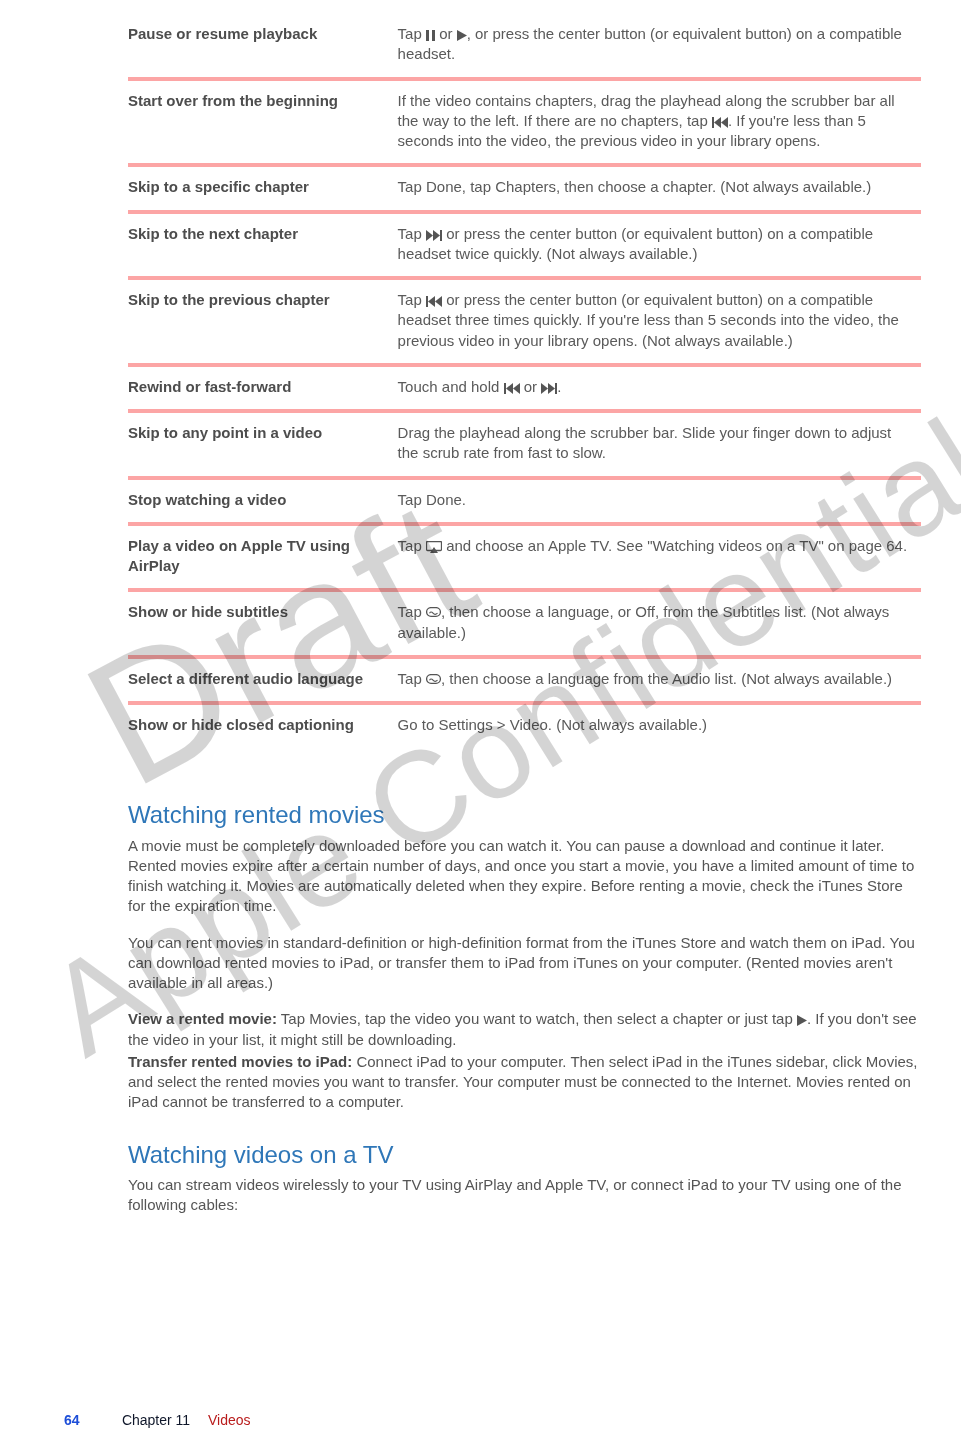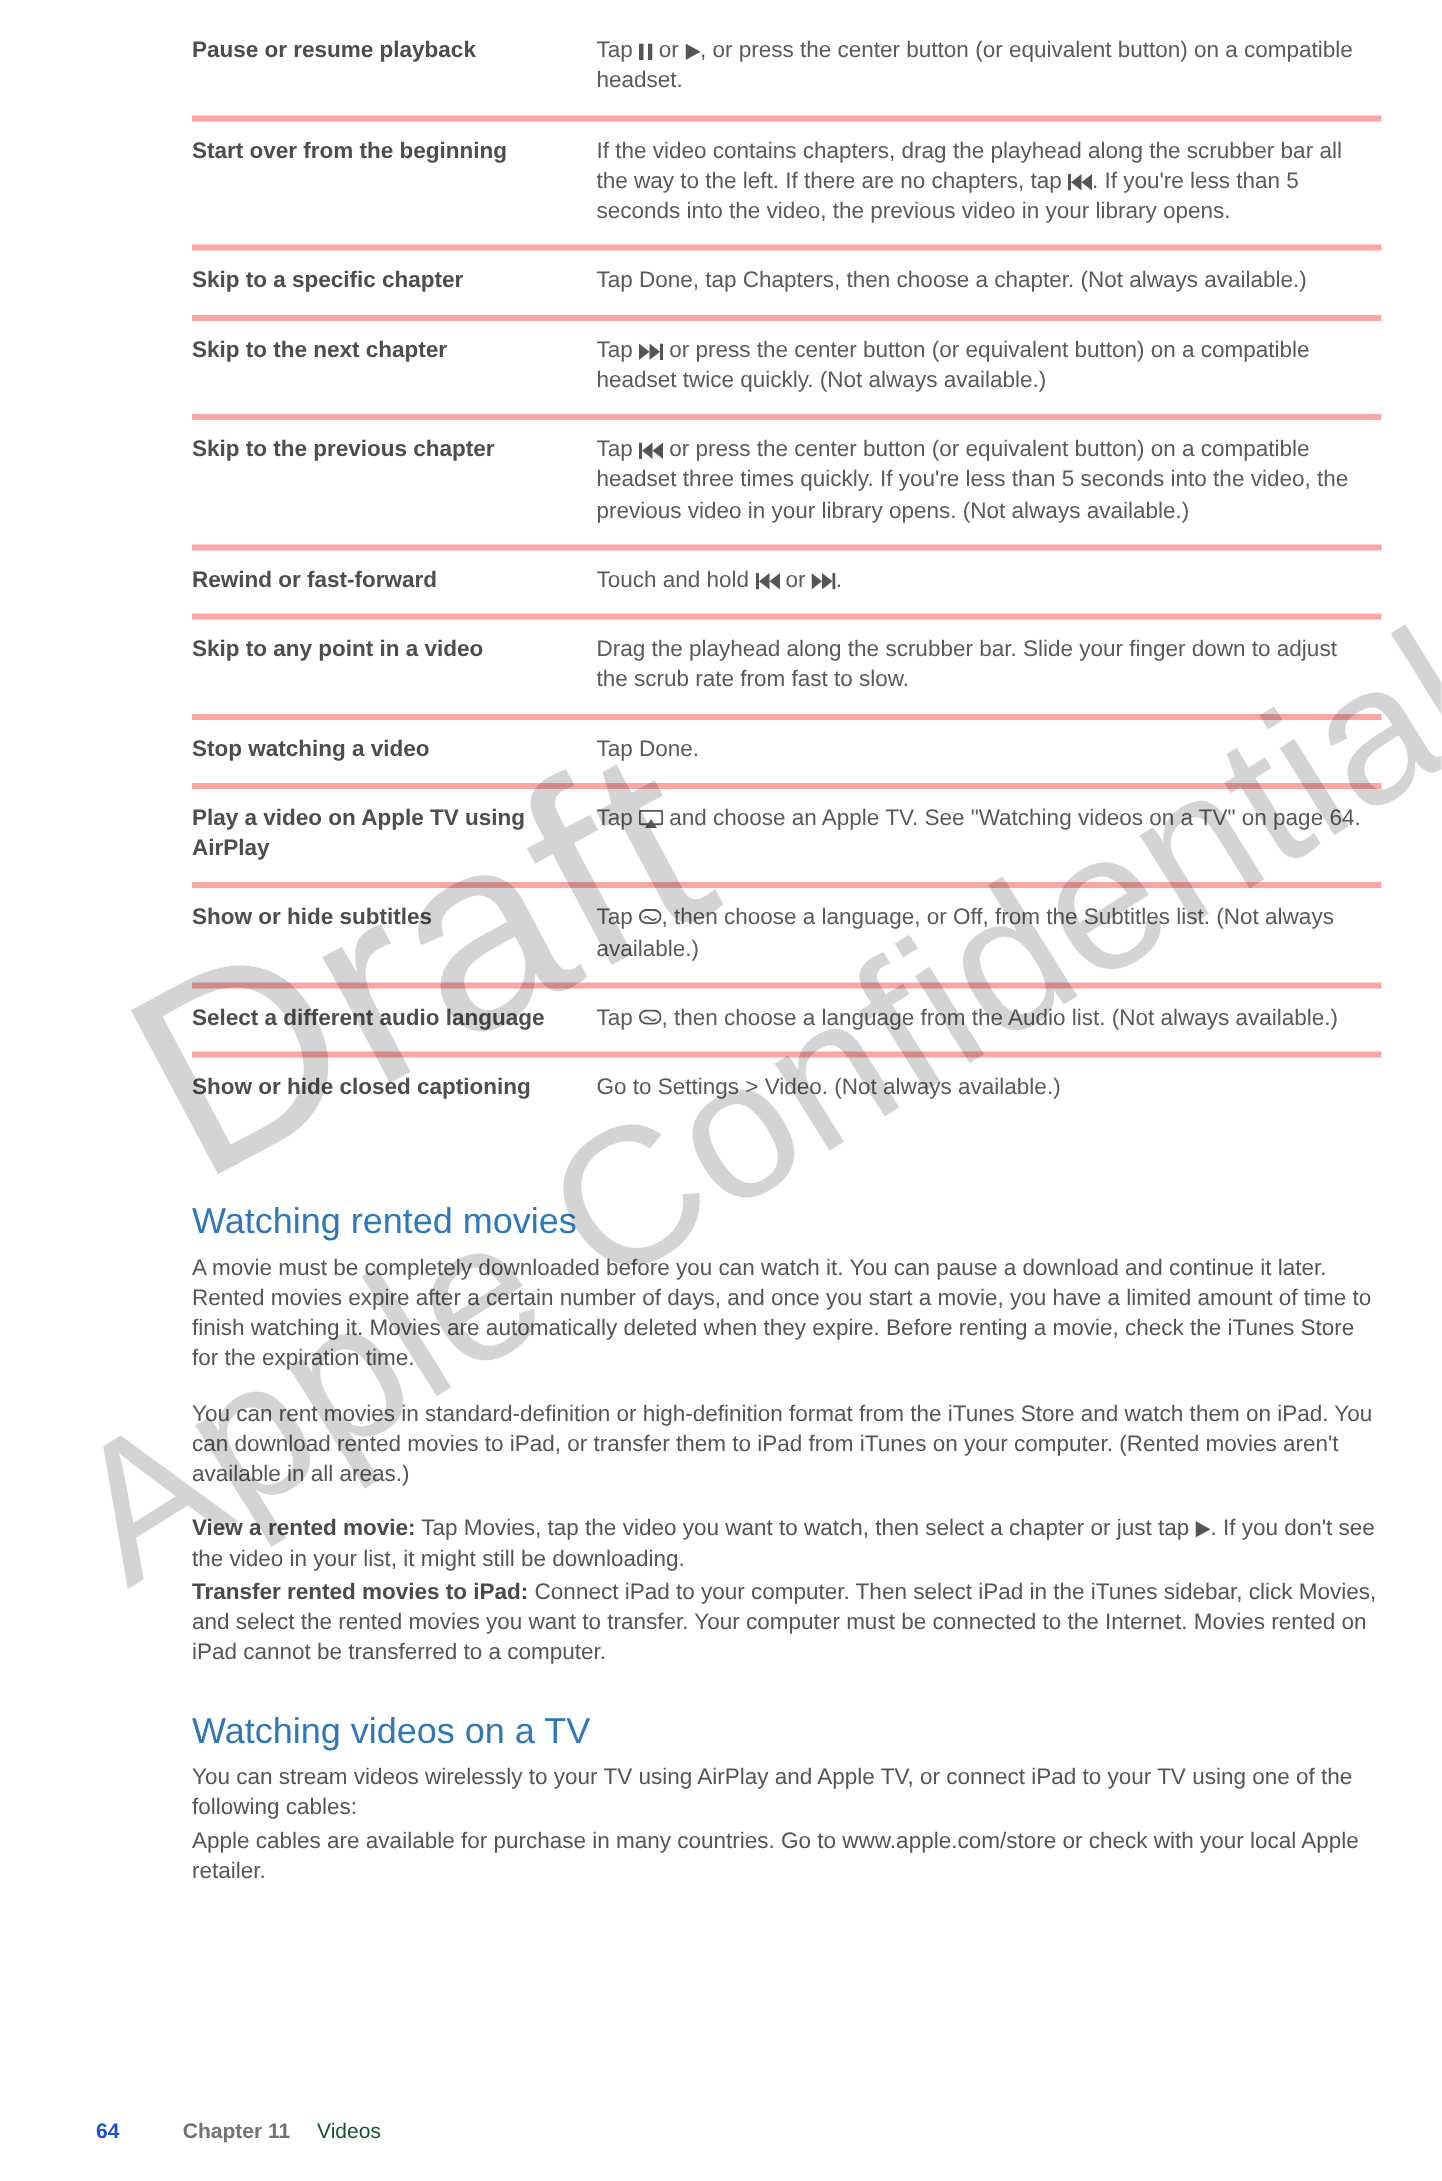--- a/index.html
+++ b/index.html
@@ -13,22 +13,22 @@
   svg.icon { display: inline-block; vertical-align: -2px; }
   h2.section { color: #2f77b8; font-size: 24px; font-weight: 400; margin-top: 24px; margin-bottom: 4px; }
   .body p { color: #555; margin: 0 0 16px 0; }
   .body p.tight { margin-bottom: 2px; }
   .body strong { color: #4a4a4a; font-weight: 600; }
   ul.bullets { list-style: none; margin: 6px 0 16px 0; }
   ul.bullets li { color: #555; padding: 5px 0 5px 18px; position: relative; }
   ul.bullets li::before { content: "•"; position: absolute; left: 2px; top: 5px; color: #555; }
   .footer { position: absolute; left: 0; bottom: 24px; width: 100%; padding-left: 64px; font-size: 14px; color: #555; }
   .footer .pnum { display: inline-block; width: 54px; font-weight: 600; color: #1d4ed8; }
-  .footer .chap { font-weight: 700; color: #737373; }
-  .footer .title { color: #14532d; margin-left: 14px; }
+  .footer .chap { font-weight: 400; color: #0f172a; }
+  .footer .title { color: #b91c1c; margin-left: 14px; }
   .wm { position: absolute; pointer-events: none; user-select: none; font-weight: 400; color: rgba(0,0,0,0.17); }
   .wm-draft { left: 80px; top: 520px; font-size: 180px; transform: rotate(-28deg); letter-spacing: 2px; }
   .wm-conf  { left: -20px; top: 650px; font-size: 130px; transform: rotate(-32deg); white-space: nowrap; letter-spacing: 1px; }
 </style>
 </head>
 <body>
 
 <div class="page">
 
   <div class="wm wm-draft">Draft</div>
@@ -130,21 +130,20 @@
       <strong>View a rented movie:</strong><span>  Tap Movies, tap the video you want to watch, then select a chapter or just tap </span><span><svg class="icon" width="10" height="11" viewBox="0 0 10 11">
             <polygon points="0,0 10,5.5 0,11" fill="#555"></polygon>
           </svg></span><span>. If you don't see the video in your list, it might still be downloading.</span>
     </p>
     <p>
       <strong>Transfer rented movies to iPad:</strong><span>  Connect iPad to your computer. Then select iPad in the iTunes sidebar, click Movies, and select the rented movies you want to transfer. Your computer must be connected to the Internet. Movies rented on iPad cannot be transferred to a computer.</span>
     </p>
 
     <h2 class="section" style="margin-top:26px">Watching videos on a TV</h2>
     <p class="tight">You can stream videos wirelessly to your TV using AirPlay and Apple TV, or connect iPad to your TV using one of the following cables:</p>
-    <p>Apple cables are available for purchase in many countries. Go to www.apple.com/store or check with your local Apple retailer.</p>
 
   </div>
 
   <div class="footer">
     <span class="pnum">64</span>
     <span class="chap">Chapter 11</span>
     <span class="title">Videos</span>
   </div>
 
 </div>

